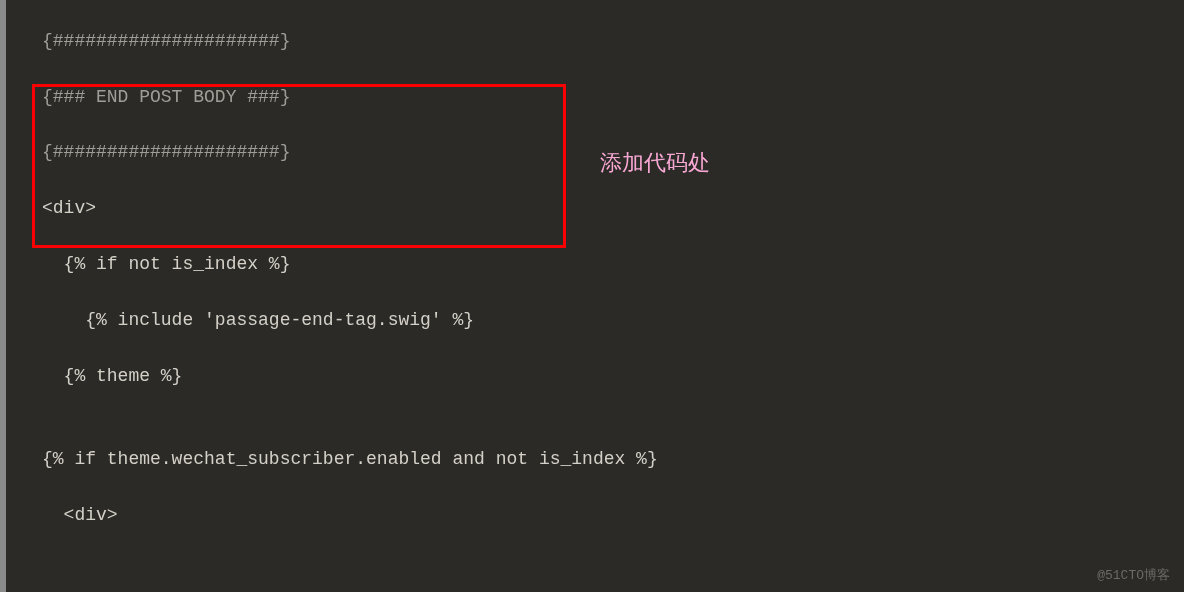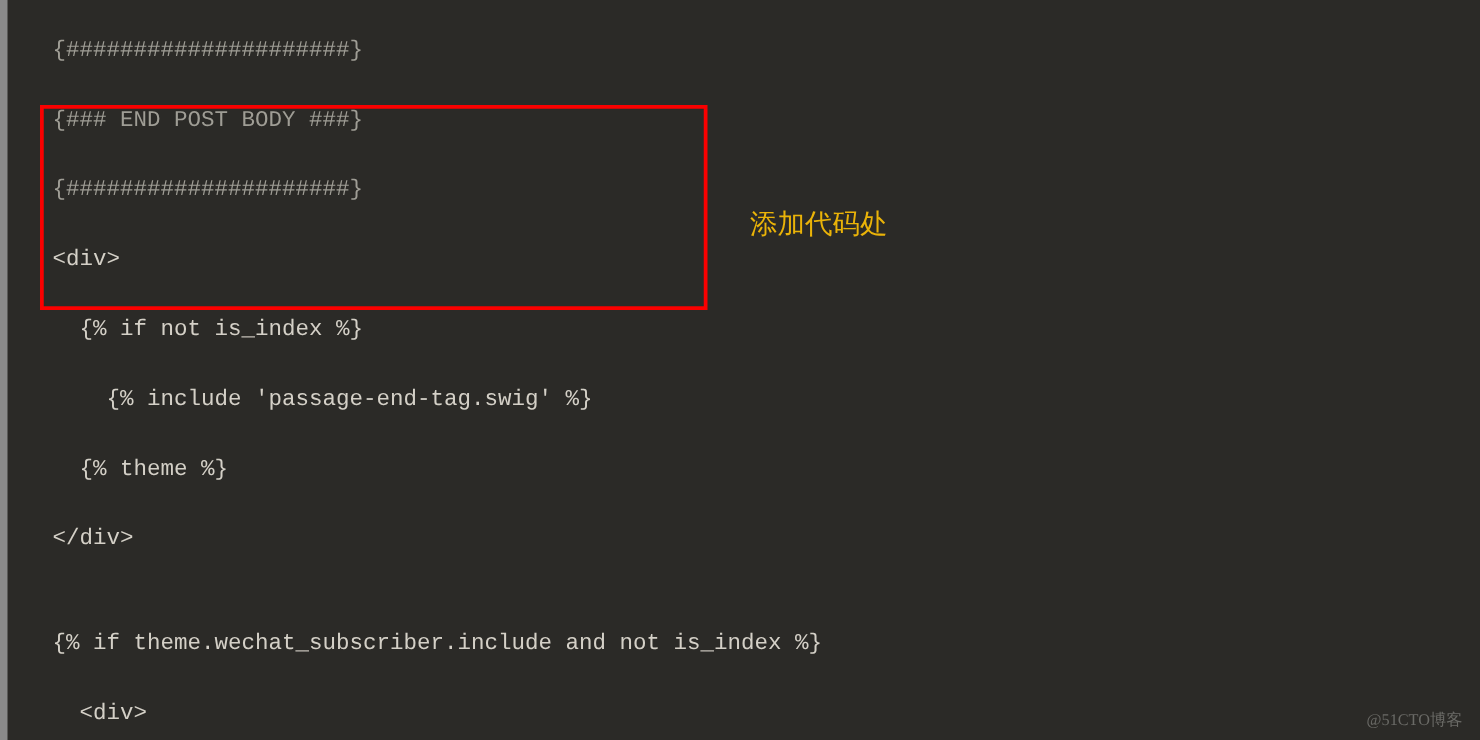--- a/index.html
+++ b/index.html
@@ -33,53 +33,52 @@
       border: 3px solid #fa0000;
       left: 26px;
       top: 84px;
       width: 534px;
       height: 164px;
       pointer-events: none;
       z-index: 10;
     }
     .annotation-label {
       position: absolute;
-      color: #eab308;
+      color: #f9a8d4;
       font-family: 'Microsoft YaHei', 'SimSun', sans-serif;
       font-size: 22px;
       left: 594px;
-      top: 162px;
+      top: 146px;
       z-index: 11;
     }
     .comment {
       color: #9f9d95;
     }
     .watermark {
       position: absolute;
       bottom: 6px;
       right: 14px;
       color: #6a6a66;
       font-size: 13px;
-      font-family: Liberation Serif, serif;
+      font-family: Liberation Mono, monospace;
     }
   </style>
 </head>
 <body>
 
 <div class="code-container">
 <span class="code-line comment">{#####################}</span>
 <span class="code-line comment">{### END POST BODY ###}</span>
 <span class="code-line comment">{#####################}</span>
 <span class="code-line">&lt;div&gt;</span>
 <span class="code-line">  {% if not is_index %}</span>
 <span class="code-line">    {% include 'passage-end-tag.swig' %}</span>
 <span class="code-line">  {% theme %}</span>
-<span class="code-line">&lt;/div&gt;</span>
 <span class="code-line"></span>
-<span class="code-line">{% if theme.wechat_subscriber.include and not is_index %}</span>
+<span class="code-line">{% if theme.wechat_subscriber.enabled and not is_index %}</span>
 <span class="code-line">  &lt;div&gt;</span>
 
 
 
 <span class="code-line"></span>
 
 
 
 
 

